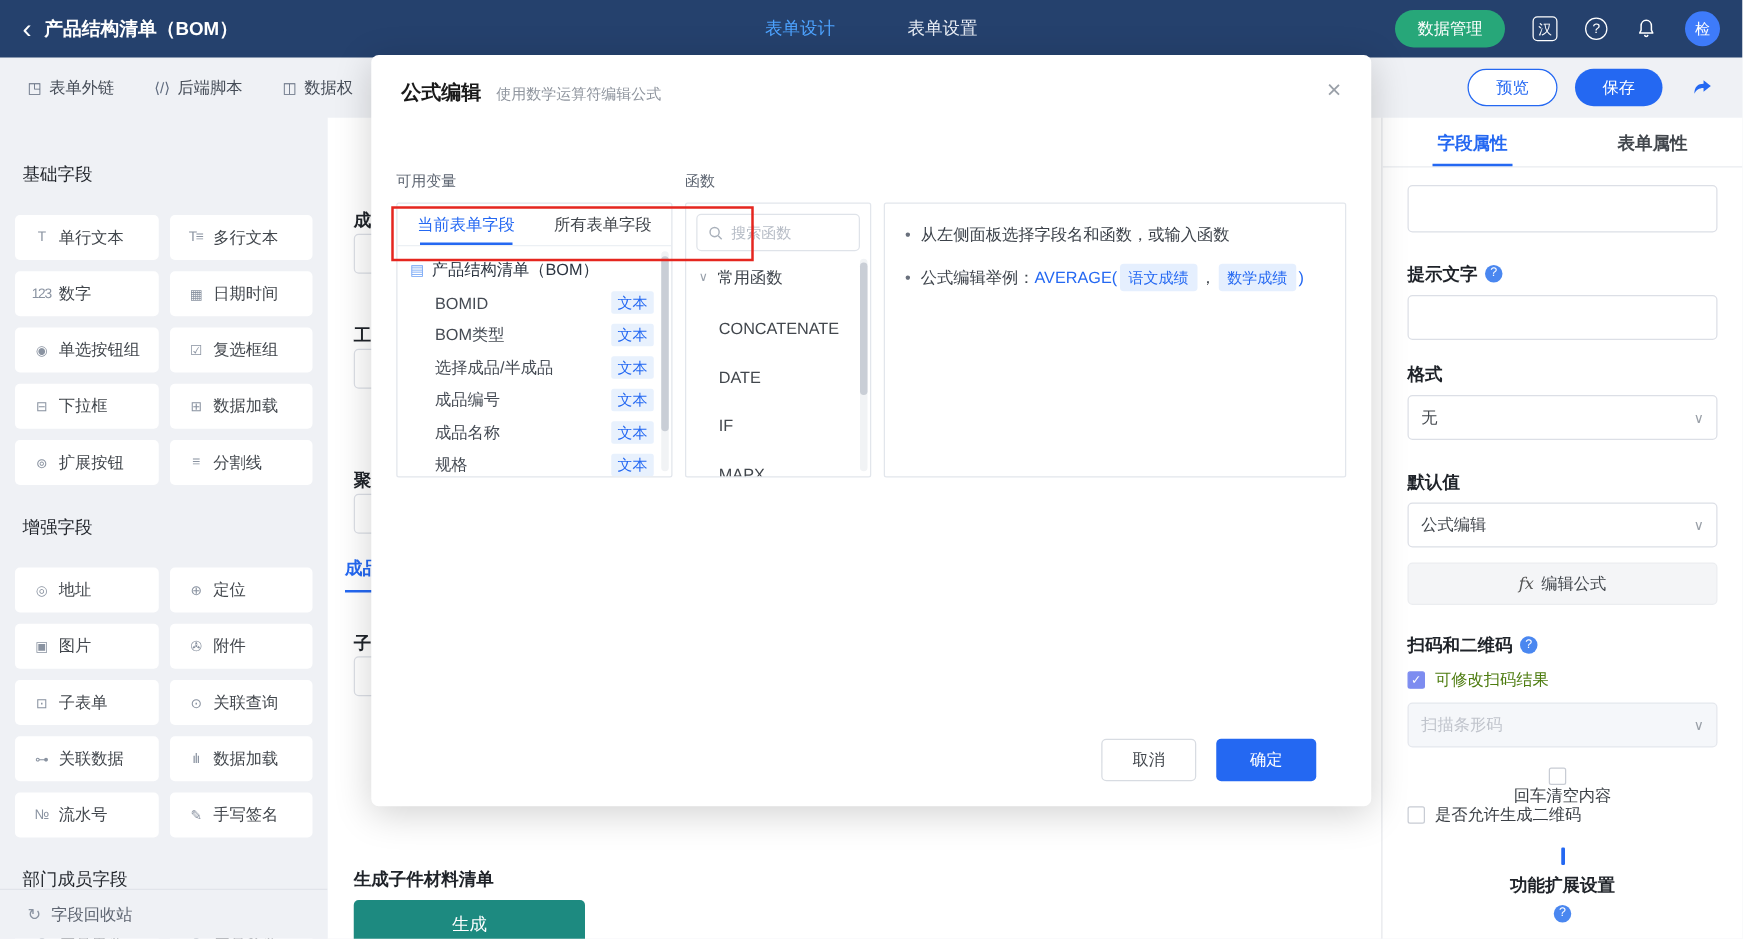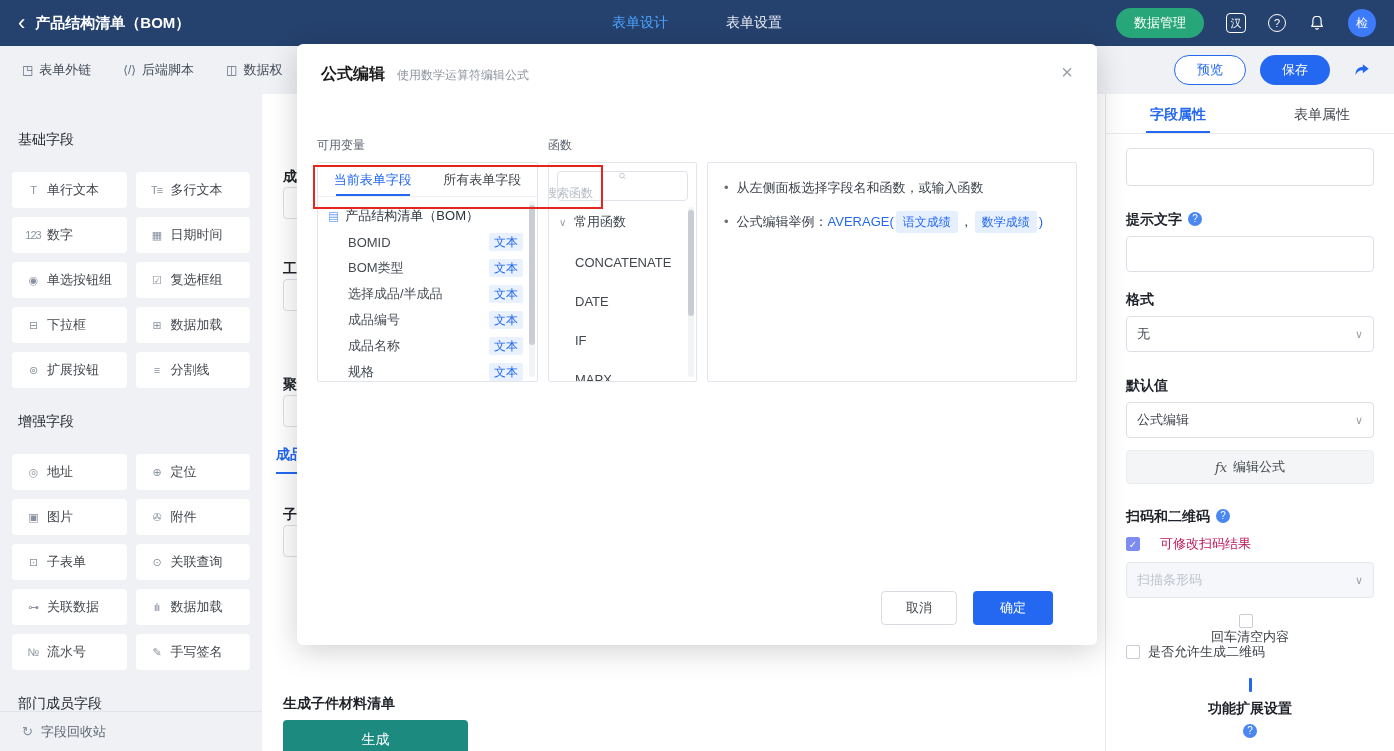--- a/index.html
+++ b/index.html
@@ -57,21 +57,21 @@
   .frag-label{position:absolute;font-size:14px;font-weight:bold;color:#1f2329;}
   .frag-box{position:absolute;width:46px;height:32px;border:1px solid #dcdfe6;border-radius:4px;background:#fff;}
   .frag-tab{position:absolute;color:var(--primary);font-size:14px;font-weight:bold;border-bottom:2px solid var(--primary);padding-bottom:8px;cursor:pointer;}
   .gen-title{position:absolute;font-size:14px;font-weight:bold;color:#1f2329;}
   .gen-btn{position:absolute;width:185px;height:40px;background:var(--teal);color:#fff;border-radius:4px;
            display:flex;align-items:center;justify-content:center;font-size:14px;cursor:pointer;}
 
   
   .rpanel{position:absolute;top:94px;right:0;width:289px;bottom:0;background:#fff;border-left:1px solid #e6e8ec;z-index:2;overflow:hidden;}
   .rtabs{display:flex;height:40px;border-bottom:1px solid #e9ebef;}
-  .rtab{flex:1;text-align:center;line-height:40px;font-size:14px;color:#42474d;cursor:pointer;position:relative;}
+  .rtab{flex:1;text-align:center;line-height:40px;font-size:14px;color:#42474d;cursor:pointer;position:relative;font-weight:bold;}
   .rtab.active{color:var(--primary);font-weight:bold;}
   .rtab.active::after{content:"";position:absolute;left:28%;right:28%;bottom:0;height:2px;background:var(--primary);}
   .rp-body{padding:14px 20px 0;}
   .rp-input{height:38px;border:1px solid #dcdfe6;border-radius:4px;background:#fff;width:100%;}
   .rp-input.small{height:36px;}
   .rp-label{margin-top:24px;font-size:14px;font-weight:bold;color:#1f2329;line-height:18px;display:flex;align-items:center;gap:6px;}
   .rp-label.mt18{margin-top:18px;}
   .help-dot{width:14px;height:14px;border-radius:50%;background:#4a87f0;color:#fff;font-size:10px;font-weight:normal;
             display:inline-flex;align-items:center;justify-content:center;flex:none;}
   .rp-select{margin-top:8px;height:36px;border:1px solid #dcdfe6;border-radius:4px;display:flex;align-items:center;
@@ -81,21 +81,21 @@
   .mt8{margin-top:8px;} .mt12{margin-top:12px;} .mt16{margin-top:16px;flex-direction:column;} .mt22{margin-top:22px;}
   .fx-btn{margin-top:12px;height:34px;background:#f4f5f7;border:1px solid #ebedf0;border-radius:4px;
           display:flex;align-items:center;justify-content:center;gap:6px;font-size:13px;color:#42474d;cursor:pointer;}
   .fx{font-style:italic;font-family:"DejaVu Serif","Liberation Serif",serif;color:#555;}
   .rp-section{font-size:14px;font-weight:bold;color:#1f2329;display:flex;align-items:center;gap:6px;line-height:20px;text-align:right;}
   .sec-bar{width:3px;height:14px;background:var(--primary);border-radius:1px;}
   .rp-check{display:flex;align-items:center;font-size:13px;color:#3c4147;height:20px;cursor:pointer;}
   .cbox{width:14px;height:14px;border:1px solid #c8ccd4;border-radius:2px;background:#fff;margin-right:8px;flex:none;
         font-size:10px;line-height:13px;text-align:center;color:#fff;}
   .cbox.checked{background:#7d8cf0;border-color:#7d8cf0;}
-  .dis-text{color:#be185d;margin-left:12px;}
+  .dis-text{color:#4d7c0f;}
   .add-action{margin-top:12px;color:#a9aeb6;font-size:13px;padding-left:18px;cursor:pointer;}
 
   
   .modal{position:absolute;left:297px;top:44px;width:800px;height:601px;background:#fff;border-radius:6px;
          box-shadow:0 6px 30px rgba(0,0,0,.18);z-index:10;display:flex;flex-direction:column;}
   .m-head{padding:20px 24px 12px;display:flex;align-items:baseline;position:relative;}
   .m-title{font-size:16px;font-weight:bold;color:#1a1a1a;}
   .m-sub{font-size:12px;color:#8f959e;margin-left:12px;}
   .m-close{position:absolute;right:24px;top:18px;font-size:20px;color:#9aa0a8;cursor:pointer;line-height:1;}
   .m-body{padding:26px 20px 0;flex:1;display:flex;flex-direction:column;}
@@ -114,21 +114,21 @@
   .vtab.active{color:var(--primary);}
   .vtab.active::after{content:"";position:absolute;left:16%;right:16%;bottom:0;height:2px;background:var(--primary);}
   .vlist{padding:6px 0;}
   .vroot{display:flex;align-items:center;gap:6px;padding:4px 10px;font-size:13px;color:#2b3440;}
   .vdoc{color:#6ea1f5;font-size:12px;}
   .vrow{display:flex;align-items:center;justify-content:space-between;padding:4px 14px 4px 30px;font-size:13px;color:#454b54;cursor:pointer;}
   .vtag{background:var(--tagbg);color:var(--primary);font-size:12px;padding:0 5px;border-radius:2px;line-height:18px;}
   .strack{position:absolute;right:2px;top:38px;bottom:4px;width:6px;background:#f1f3f5;border-radius:3px;}
   .sthumb{position:absolute;left:0;top:2%;width:6px;height:80%;background:#c9ced6;border-radius:3px;cursor:pointer;}
   .fpanel{width:149px;border:1px solid #e2e6ec;border-radius:2px;position:relative;overflow:hidden;}
-  .fsearch{margin:8px;height:30px;border:1px solid #dfe3e9;border-radius:4px;display:flex;align-items:center;gap:6px;padding:0 8px;flex-direction:column;}
+  .fsearch{margin:8px;height:30px;border:1px solid #dfe3e9;border-radius:4px;display:flex;align-items:center;gap:6px;padding:0 8px;}
   .fsearch input{border:none;outline:none;flex:1;min-width:0;font-size:12px;color:#42474d;background:transparent;}
   .fsearch input::placeholder{color:#b6bcc6;}
   .fgroup{display:flex;align-items:center;gap:5px;padding:4px 10px;font-size:13px;color:#3c424a;cursor:pointer;}
   .caret{color:#98a0ab;font-size:10px;width:10px;flex:none;}
   .fitem{padding:4px 10px 4px 26px;font-size:13px;color:#42474d;cursor:pointer;margin-top:16px;}
   .hpanel{flex:1;border:1px solid #e2e6ec;border-radius:2px;padding:14px 16px;font-size:13px;color:#3c424a;}
   .tip{display:flex;gap:8px;margin-bottom:12px;line-height:1.7;}
   .dot{color:#69707c;flex:none;}
   .fnblue{color:var(--primary);}
   .m-footer{margin-top:auto;display:flex;justify-content:flex-end;gap:16px;padding:18px 24px 20px;}

